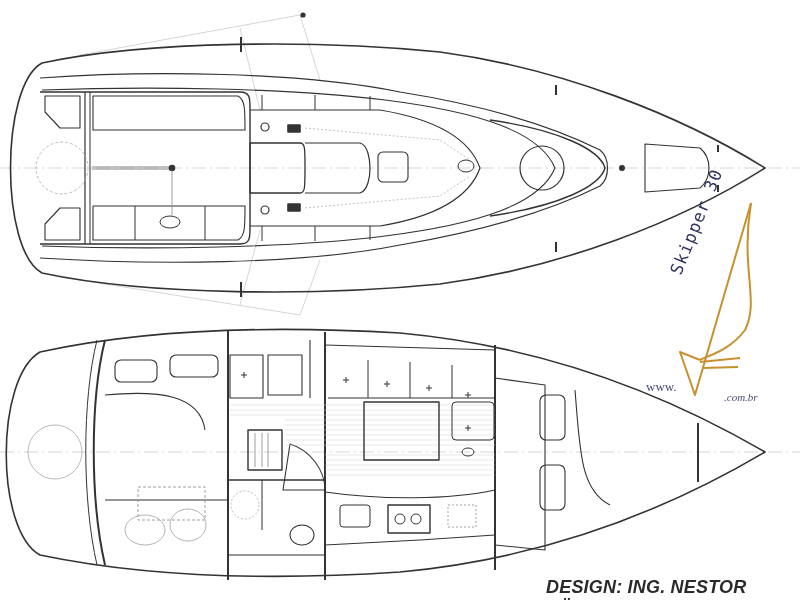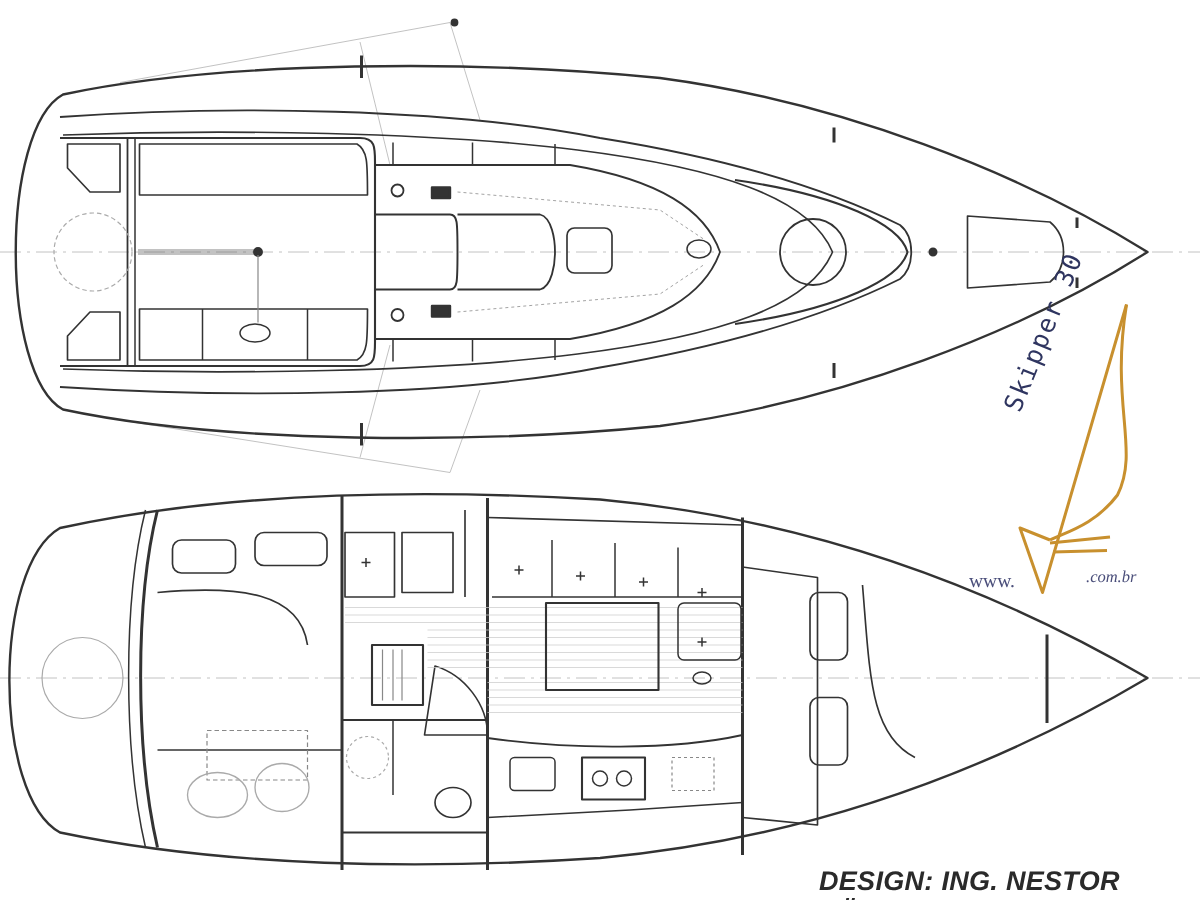--- a/index.html
+++ b/index.html
@@ -4,21 +4,21 @@
 <style>
   html, body { margin:0; padding:0; background:#ffffff; }
   body { width:800px; height:600px; position:relative; overflow:hidden;
          font-family:"Liberation Sans", sans-serif; }
   #drawing { position:absolute; left:0; top:0; width:800px; height:600px; }
   .credit { position:absolute; left:546px; top:577px; font-size:18px; font-weight:bold;
             font-style:italic; color:#2a2a2a; letter-spacing:0.2px;
             font-family:"Liberation Sans", sans-serif; }
   .logo-www { position:absolute; left:646px; top:379px; font-size:13px; 
               color:#4a4e7a; font-family:"Liberation Serif", serif; }
-  .logo-com { position:absolute; left:724px; top:379px; font-size:11px; font-style:italic;
+  .logo-com { position:absolute; left:724px; top:391px; font-size:11px; font-style:italic;
               color:#4a4e7a; font-family:"Liberation Serif", serif; }
   .logo-title { position:absolute; left:666px; top:270px; font-size:17px;
                 color:#2f3560; font-family:"DejaVu Sans Mono", monospace;
                 transform:rotate(-68deg); transform-origin:left top; white-space:nowrap;
                 letter-spacing:1px; }
 </style>
 </head>
 <body>
 
 <svg id="drawing" viewBox="0 0 800 600" xmlns="http://www.w3.org/2000/svg">

